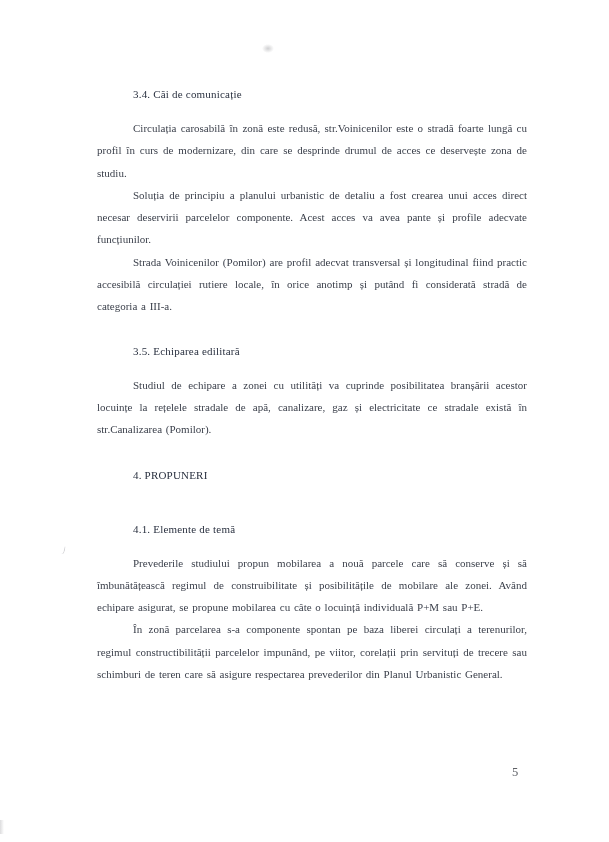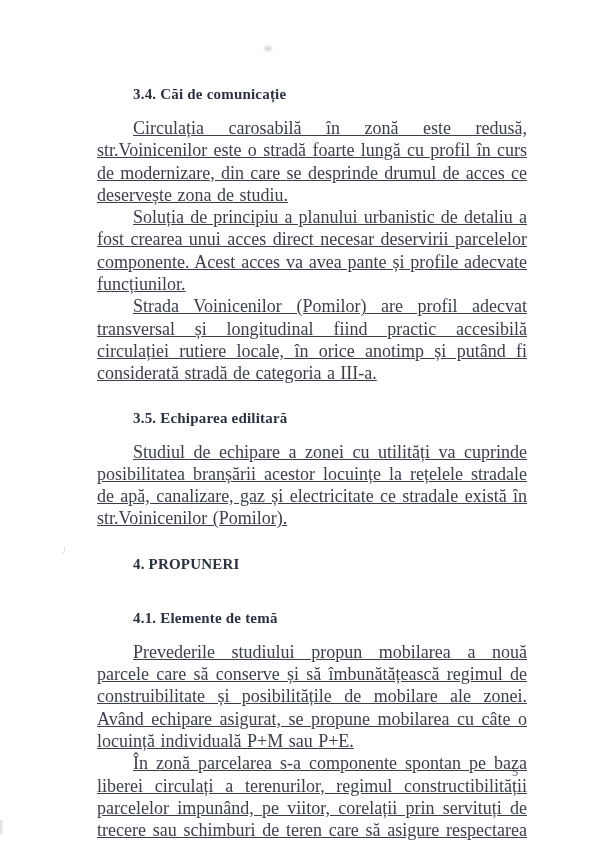--- a/index.html
+++ b/index.html
@@ -15,41 +15,40 @@
     font-family: "Liberation Serif", "DejaVu Serif", serif;
     overflow: hidden;
   }
   .content {
     position: absolute;
     left: 97px;
     top: 84px;
     width: 430px;
   }
   .heading {
-    font-size: 15px;
+    font-size: 11px;
     line-height: 20px;
-    font-weight: bold;
+    font-weight: normal;
     color: var(--heading-ink, #2a3140);
     padding-left: 36px;
     margin: 0;
     letter-spacing: 0.2px;
   }
   .heading.h34 { margin: 0 0 13px 0; }
   .heading.h35 { margin: 23px 0 13px 0; }
   .heading.h4  { margin: 24px 0 0 0; }
   .heading.h41 { margin: 34px 0 13px 0; }
   .para {
-    font-size: 18px;
+    font-size: 11px;
     line-height: 22.3px;
     text-align: justify;
     text-indent: 36px;
     color: var(--ink, #3a3f4a);
     margin: 0;
     word-spacing: 1px;
-    text-decoration: underline;
   }
   .page-number {
     position: absolute;
     left: 512px;
     top: 765px;
     font-size: 12.5px;
     color: var(--page-number, #5e6066);
   }
   .artifact {
     position: absolute;
@@ -89,21 +88,21 @@
   <div class="artifact edge-bottom-left"></div>
 
   <div class="content">
 
     <h2 class="heading h34">3.4. Căi de comunicație</h2>
     <p class="para">Circulația carosabilă în zonă este redusă, str.Voinicenilor este o stradă foarte lungă cu profil în curs de modernizare, din care se desprinde drumul de acces ce deservește zona de studiu.</p>
     <p class="para">Soluția de principiu a planului urbanistic de detaliu a fost crearea unui acces direct necesar deservirii parcelelor componente. Acest acces va avea pante și profile adecvate funcțiunilor.</p>
     <p class="para">Strada Voinicenilor (Pomilor) are profil adecvat transversal și longitudinal fiind practic accesibilă circulației rutiere locale, în orice anotimp și putând fi considerată stradă de categoria a III-a.</p>
 
     <h2 class="heading h35">3.5. Echiparea edilitară</h2>
-    <p class="para">Studiul de echipare a zonei cu utilități va cuprinde posibilitatea branșării acestor locuințe la rețelele stradale de apă, canalizare, gaz și electricitate ce stradale există în str.Voinicenilor (Pomilor).</p>
+    <p class="para">Studiul de echipare a zonei cu utilități va cuprinde posibilitatea branșării acestor locuințe la rețelele stradale de apă, canalizare, gaz și electricitate ce stradale există în str.Canalizarea (Pomilor).</p>
 
     <h2 class="heading h4">4. PROPUNERI</h2>
 
     <h2 class="heading h41">4.1. Elemente de temă</h2>
     <p class="para">Prevederile studiului propun mobilarea a nouă parcele care să conserve și să îmbunătățească regimul de construibilitate și posibilitățile de mobilare ale zonei. Având echipare asigurat, se propune mobilarea cu câte o locuință individuală P+M sau P+E.</p>
     <p class="para">În zonă parcelarea s-a componente spontan pe baza liberei circulați a terenurilor, regimul constructibilității parcelelor impunând, pe viitor, corelații prin servituți de trecere sau schimburi de teren care să asigure respectarea prevederilor din Planul Urbanistic General.</p>
 
   </div>
 
   <div class="page-number">5</div>

